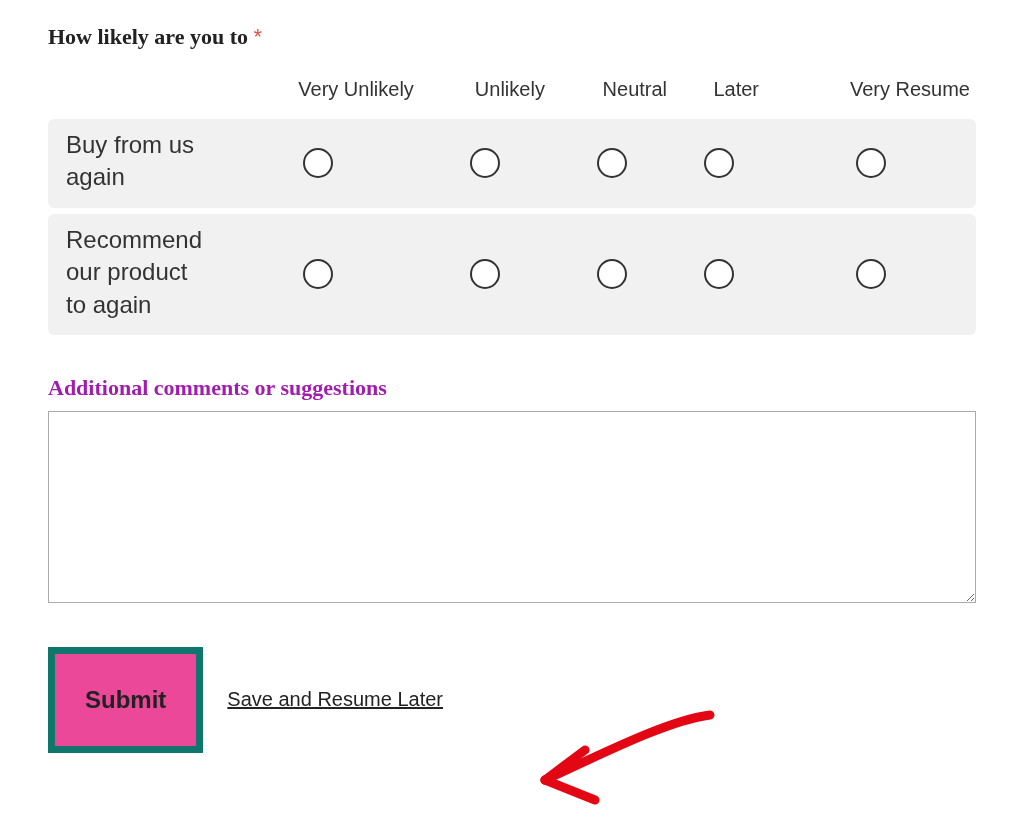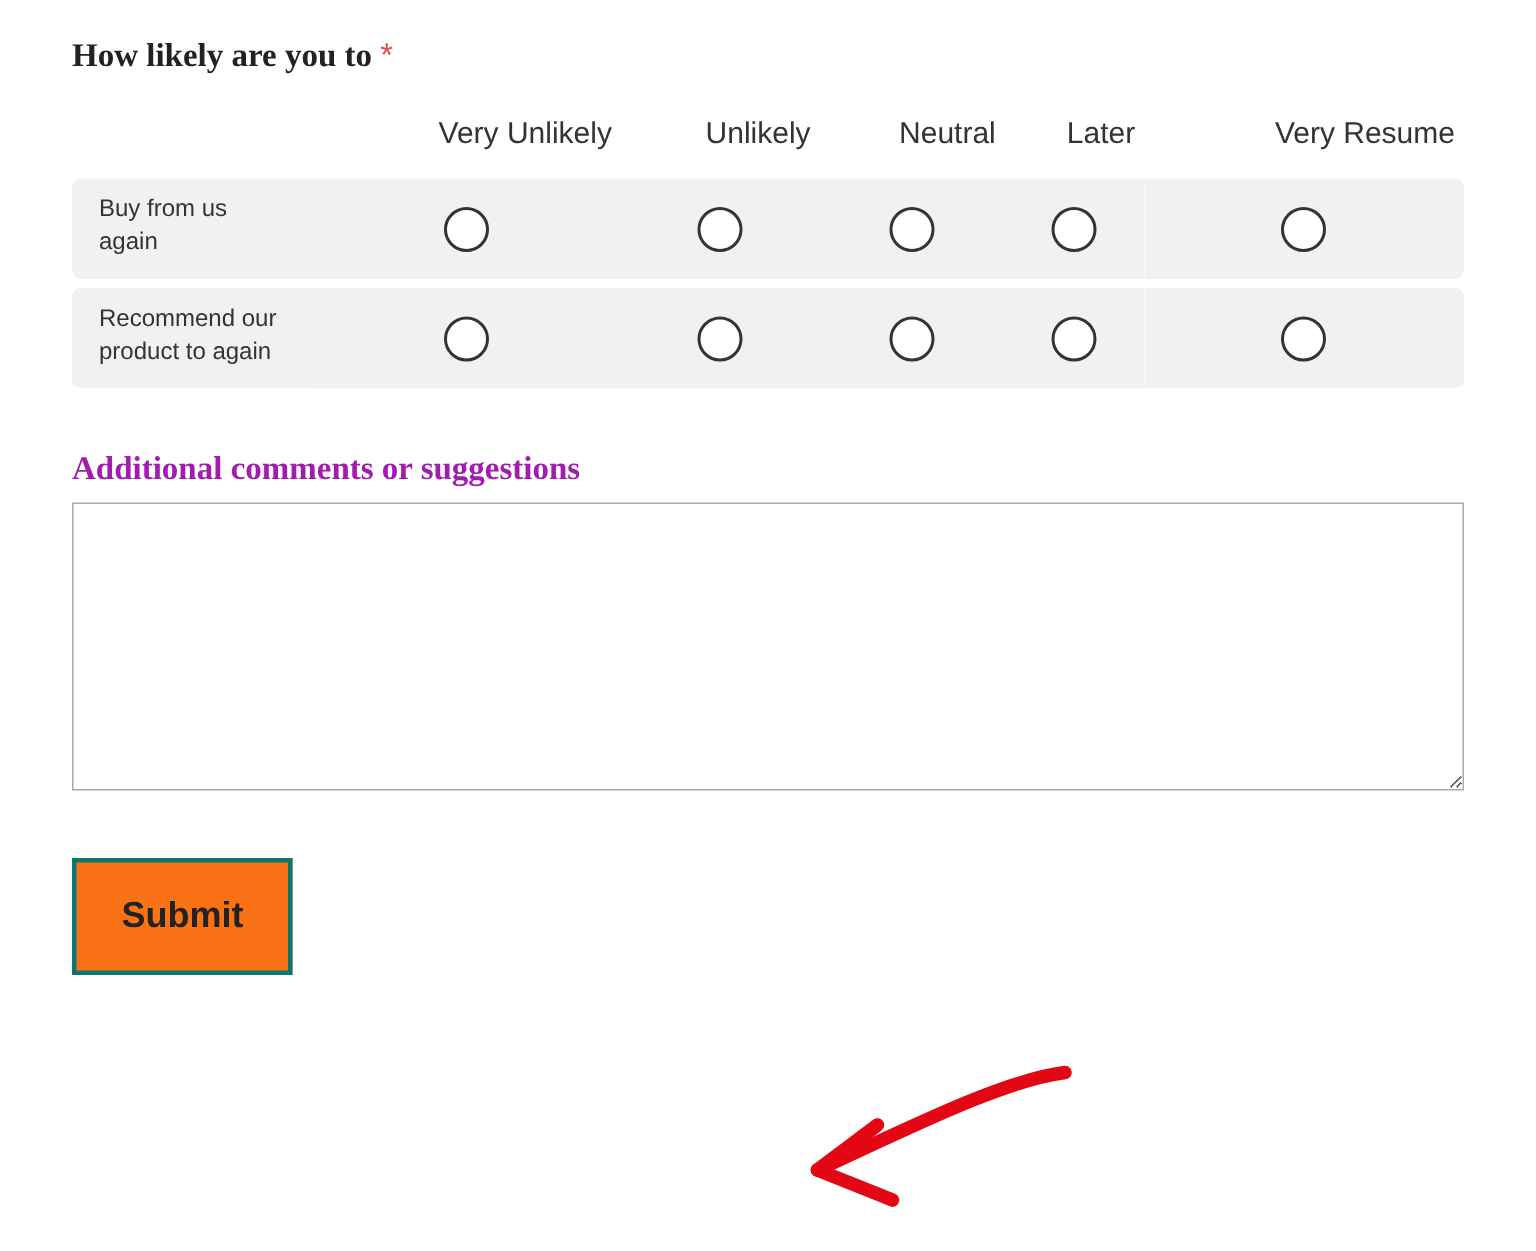--- a/index.html
+++ b/index.html
@@ -30,21 +30,21 @@
       font-weight: normal;
       font-size: 20px;
       color: #333;
       padding: 8px 6px 12px 6px;
       text-align: right;
       background: #fff;
     }
     .matrix th.rowhead-spacer { width: 160px; }
     .matrix td.rowlabel {
       font-family: Arial, Helvetica, sans-serif;
-      font-size: 16px;
+      font-size: 24px;
       color: #333;
       padding: 10px 14px 14px 18px;
       width: 160px;
       line-height: 1.35;
     }
     .matrix tbody tr { background: #f1f1f1; border-radius: 6px; }
     .matrix tbody tr td:first-child { border-top-left-radius: 6px; border-bottom-left-radius: 6px; }
     .matrix tbody tr td:last-child { border-top-right-radius: 6px; border-bottom-right-radius: 6px; }
     .matrix td.radiocell { text-align: center; padding: 14px 6px; }
     .radio-circle {
@@ -72,23 +72,23 @@
       font-size: 16px;
       resize: both;
     }
     .footer-row {
       margin-top: 40px;
       display: flex;
       align-items: center;
       gap: 24px;
     }
     .submit-btn {
-      background: #f97316;
-      border: 3px solid #0f766e;
-      padding: 22px 30px;
+      background: #ec4899;
+      border: 7px solid #0f766e;
+      padding: 32px 30px;
       font-family: Arial, Helvetica, sans-serif;
       font-size: 24px;
       font-weight: bold;
       color: #222;
       cursor: pointer;
     }
     .save-link {
       font-family: Arial, Helvetica, sans-serif;
       font-size: 20px;
       color: #222;
@@ -145,20 +145,21 @@
   </tbody>
 </table>
 
 
 <div class="comments-label">Additional comments or suggestions</div>
 <textarea class="comments-box" value="" style=""></textarea>
 
 
 <div class="footer-row">
   <button class="submit-btn">Submit</button>
+  <a class="save-link">Save and Resume Later</a>
 </div>
 
 
 <svg class="annotation-arrow" width="230" height="120">
   <path d="M 200 15 C 160 20, 100 50, 35 80" stroke="#e30613" stroke-width="9" fill="none" stroke-linecap="round"></path>
   <path d="M 35 80 L 75 50" stroke="#e30613" stroke-width="9" fill="none" stroke-linecap="round"></path>
   <path d="M 35 80 L 85 100" stroke="#e30613" stroke-width="9" fill="none" stroke-linecap="round"></path>
 </svg>
 
 

